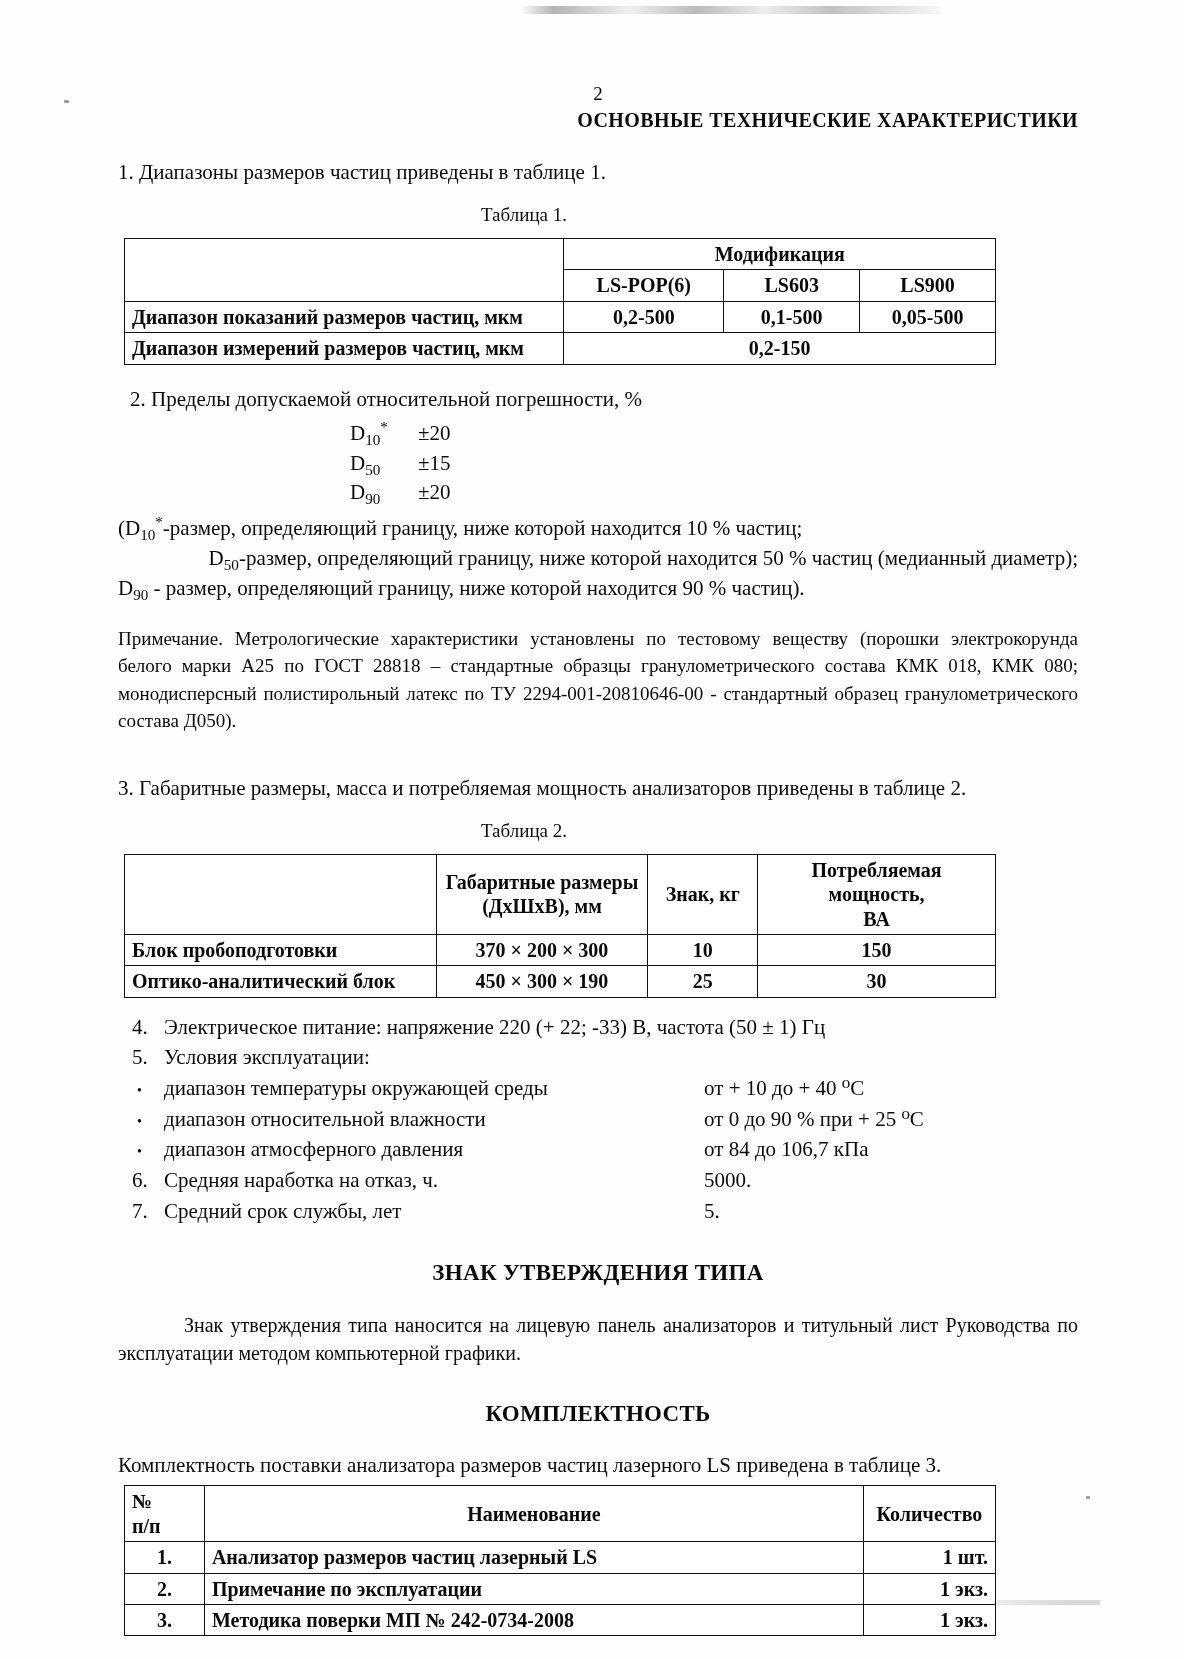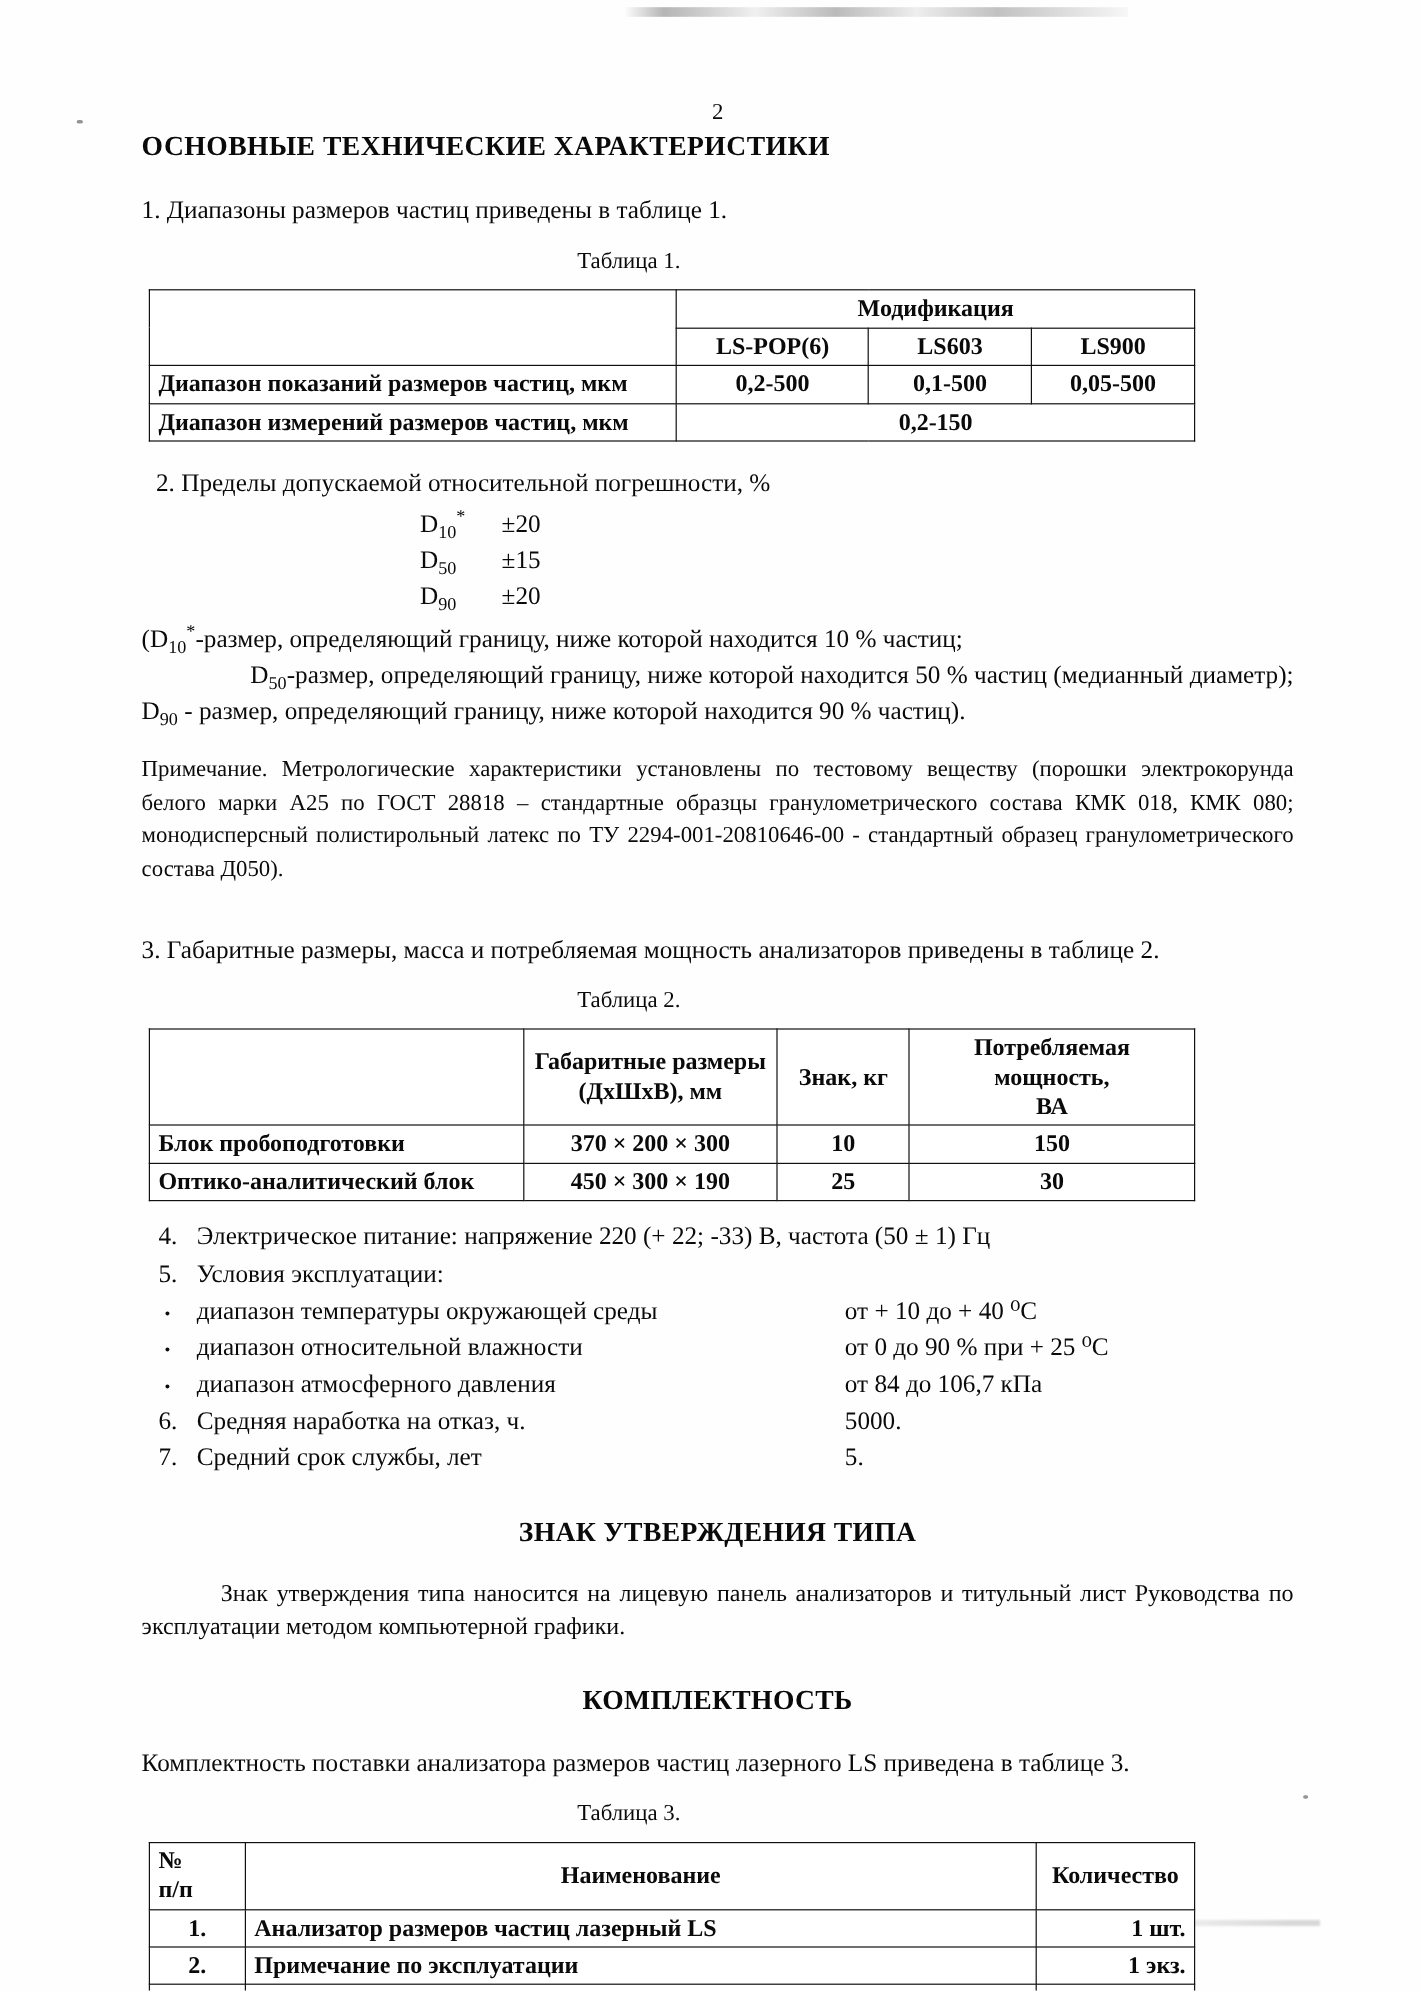--- a/index.html
+++ b/index.html
@@ -68,23 +68,23 @@
     top: 84px;
     width: 960px;
   }
   .page-number {
     text-align: center;
     font-size: 19px;
     line-height: 1.1;
     margin: 0 0 4px 0;
   }
   h1.section-title {
-    font-size: 23px;
+    font-size: 20px;
     font-weight: bold;
-    text-align: left;
+    text-align: right;
     letter-spacing: 0.4px;
     margin: 0 0 26px 0;
     line-height: 1.15;
   }
   h2.section-title {
     font-size: 23px;
     font-weight: bold;
     text-align: center;
     letter-spacing: 0.3px;
     margin: 34px 0 24px 0;
@@ -362,21 +362,20 @@
     </div>
 
     <h2 class="section-title">ЗНАК УТВЕРЖДЕНИЯ ТИПА</h2>
 
     <p class="justified para-indent">Знак утверждения типа наносится на лицевую панель анализаторов и титульный лист Руководства по эксплуатации методом компьютерной графики.</p>
 
     <h2 class="section-title">КОМПЛЕКТНОСТЬ</h2>
 
     <p class="body-line">Комплектность поставки анализатора размеров частиц лазерного LS приведена в таблице 3.</p>
 
-    <div class="table-caption">Таблица 3.</div>
 
     <table class="doc-table t3">
       <colgroup>
           <col class="c1">
           <col class="c2">
           <col class="c3">
         </colgroup>
       <tbody>
         <tr class="hdr-tall">
           <td class="l">

